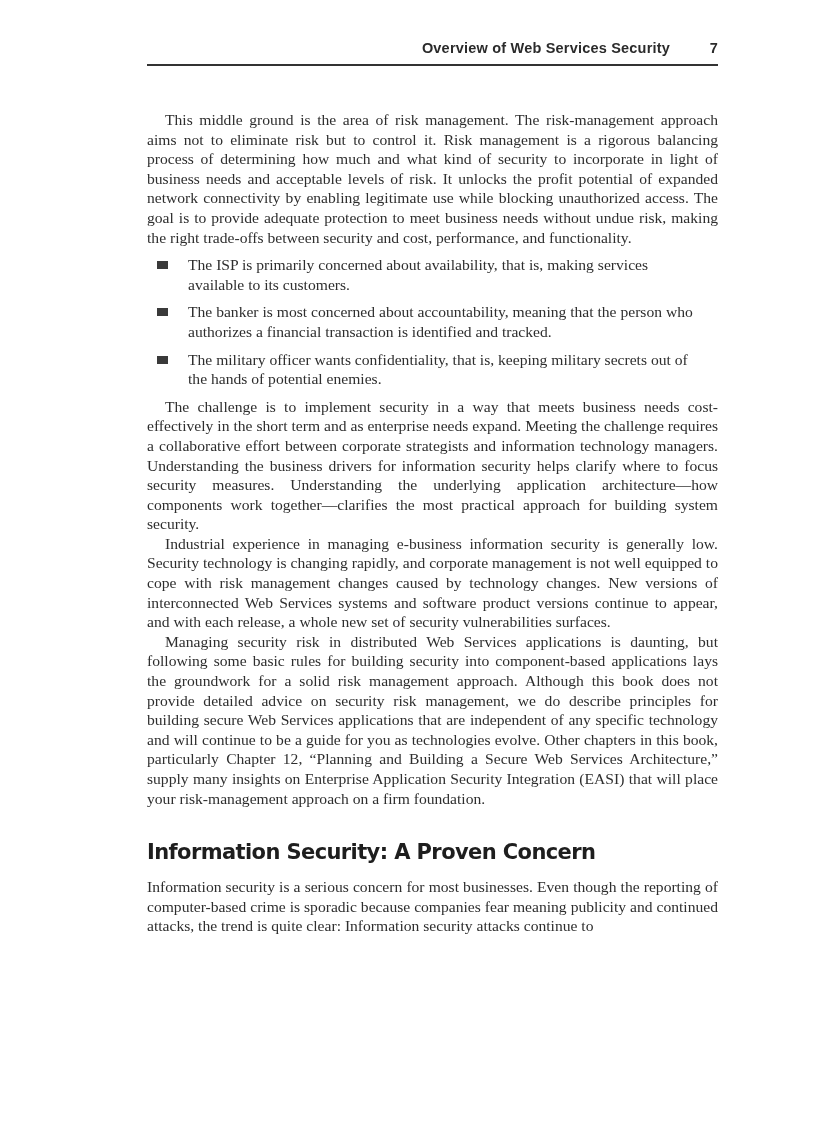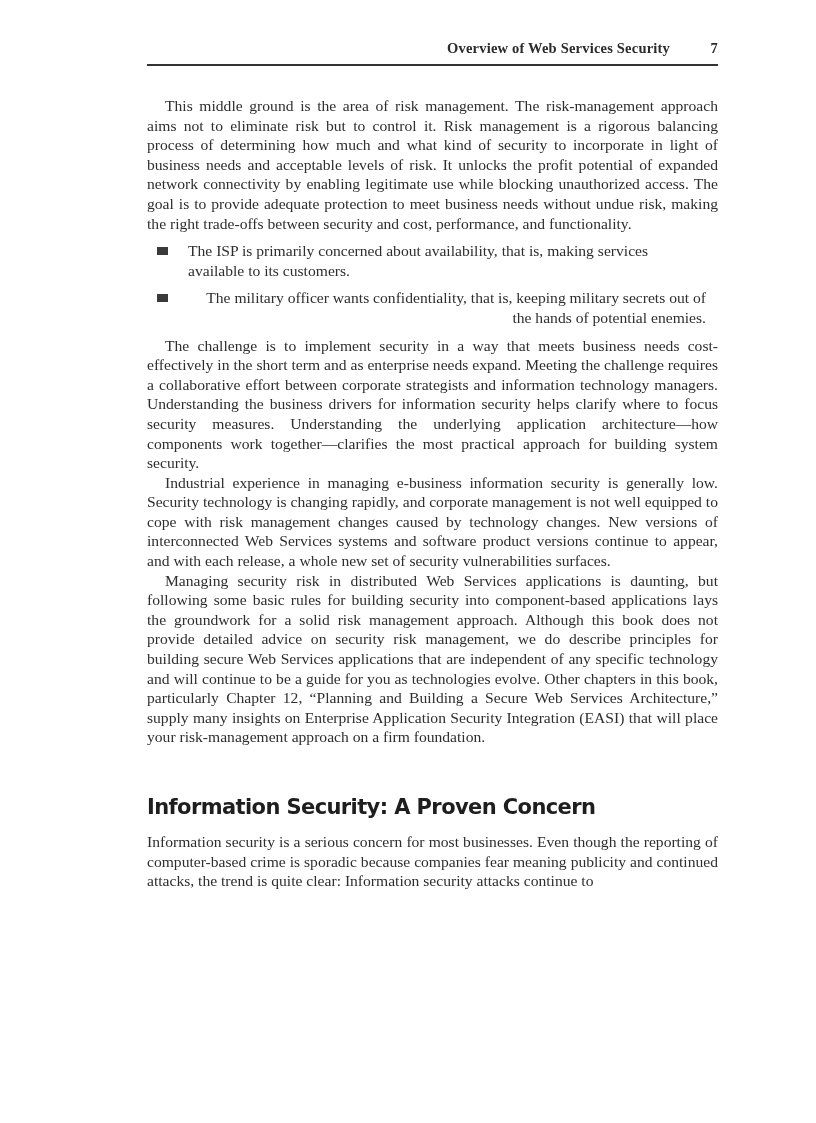--- a/index.html
+++ b/index.html
@@ -1,41 +1,41 @@
 <!DOCTYPE html>
 <html><head>
   <meta charset="utf-8">
   <style>
     html, body { margin: 0; padding: 0; background: #ffffff; }
     body { width: 816px; height: 1123px; position: relative; overflow: hidden; color: #2a2a2a; }
     .page { position: absolute; left: 147px; top: 0; width: 571px; }
     .running-head {
       position: absolute; top: 40px; left: 0; width: 571px; height: 24px;
       border-bottom: 2px solid #333;
-      font-family: Liberation Serif, serif; font-weight: bold; font-size: 14.5px;
+      font-family: Liberation Sans, sans-serif; font-weight: bold; font-size: 14.5px;
       color: #2b2b2b; text-align: right; letter-spacing: 0.2px;
     }
     .running-head .title { margin-right: 34px; }
     .running-head .num { display: inline-block; width: 14px; text-align: right; }
     .body-text {
-      position: absolute; top: 96px; left: 0; width: 571px;
+      position: absolute; top: 110px; left: 0; width: 571px;
       font-family: "Liberation Serif", serif; font-size: 15.6px; line-height: 19.6px;
       color: #2e2e2e;
     }
     p { margin: 0; text-align: justify; text-indent: 18px; }
     p.noindent { text-indent: 0; }
     ul.bullets { list-style: none; margin: 8px 12px 8px 0; padding: 0 0 0 10px; }
     ul.bullets li { position: relative; padding-left: 31px; margin-bottom: 8px; text-align: left; }
-    ul.bullets li:last-child { margin-bottom: 0; text-align: right; }
+    ul.bullets li:last-child { margin-bottom: 0; }
     .bullet-icon {
       position: absolute; left: 0; top: 6px; width: 11px; height: 8px; background: #3a3a3a;
     }
     h2.section-heading {
       font-family: "DejaVu Sans", sans-serif; font-weight: bold; font-size: 21px;
-      letter-spacing: -0.6px; color: #1e1e1e; margin: 48px 0 13px 0; line-height: 24px;
+      letter-spacing: -0.6px; color: #1e1e1e; margin: 32px 0 13px 0; line-height: 24px;
     }
   </style>
 </head>
 <body>
 
 <div class="page">
   <div class="running-head">
     <span class="title">Overview of Web Services Security</span><span class="num">7</span>
   </div>
 
@@ -45,20 +45,24 @@
     <ul class="bullets">
       <li>
         <span class="bullet-icon"></span>
         <span>The ISP is primarily concerned about availability, that is, making services available to its customers.</span>
       </li>
       <li>
         <span class="bullet-icon"></span>
       </li>
       <li>
         <span class="bullet-icon"></span>
+        <span>The banker is most concerned about accountability, meaning that the person who authorizes a financial transaction is identified and tracked.</span>
+      </li>
+      <li>
+        <span class="bullet-icon"></span>
         <span>The military officer wants confidentiality, that is, keeping military secrets out of the hands of potential enemies.</span>
       </li>
     </ul>
 
     <p>The challenge is to implement security in a way that meets business needs cost-effectively in the short term and as enterprise needs expand. Meeting the challenge requires a collaborative effort between corporate strategists and information technology managers. Understanding the business drivers for information security helps clarify where to focus security measures. Understanding the underlying application architecture—how components work together—clarifies the most practical approach for building system security.</p>
     <p>Industrial experience in managing e-business information security is generally low. Security technology is changing rapidly, and corporate management is not well equipped to cope with risk management changes caused by technology changes. New versions of interconnected Web Services systems and software product versions continue to appear, and with each release, a whole new set of security vulnerabilities surfaces.</p>
     <p>Managing security risk in distributed Web Services applications is daunting, but following some basic rules for building security into component-based applications lays the groundwork for a solid risk management approach. Although this book does not provide detailed advice on security risk management, we do describe principles for building secure Web Services applications that are independent of any specific technology and will continue to be a guide for you as technologies evolve. Other chapters in this book, particularly Chapter 12, “Planning and Building a Secure Web Services Architecture,” supply many insights on Enterprise Application Security Integration (EASI) that will place your risk-management approach on a firm foundation.</p>
 
     <h2 class="section-heading">Information Security: A Proven Concern</h2>
     <p class="noindent">Information security is a serious concern for most businesses. Even though the reporting of computer-based crime is sporadic because companies fear meaning publicity and continued attacks, the trend is quite clear: Information security attacks continue to</p>

